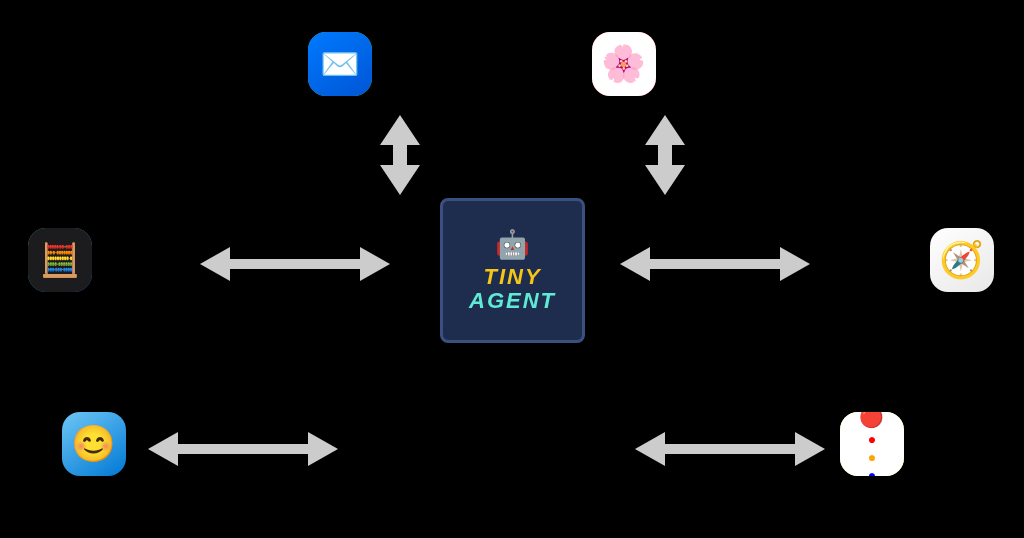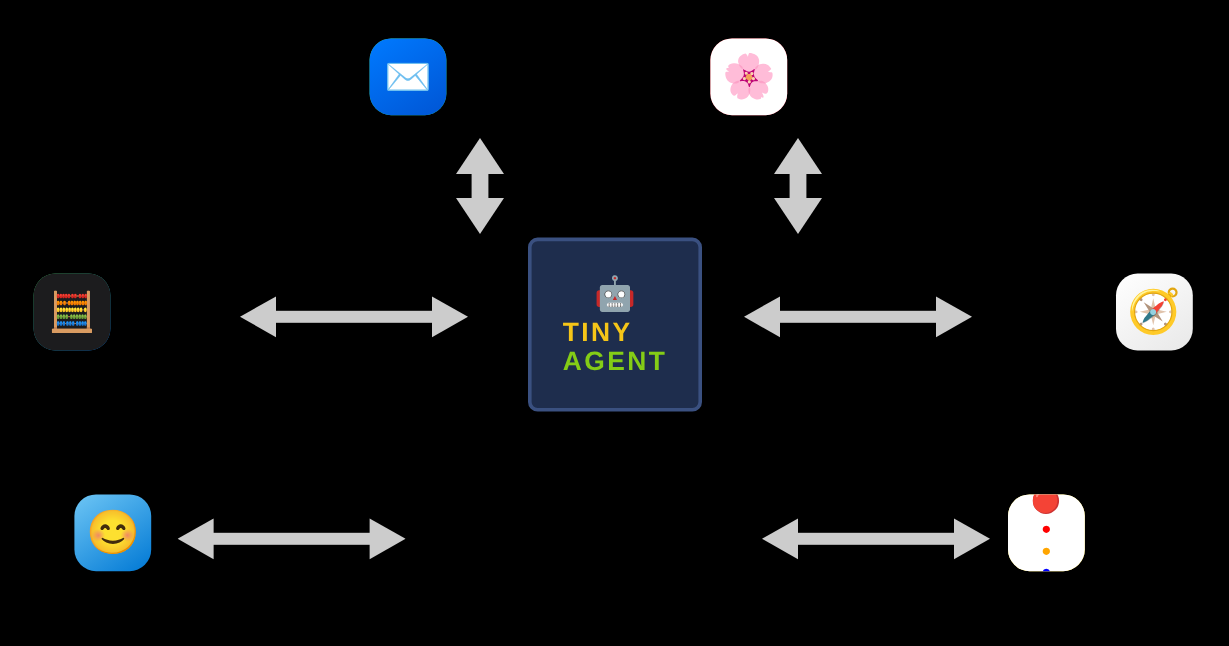--- a/index.html
+++ b/index.html
@@ -46,35 +46,36 @@
       left: 440px;
       top: 198px;
     }
 
     .tiny-agent-robot {
       font-size: 28px;
       margin-bottom: 4px;
     }
 
     .tiny-agent-text {
-      text-align: left;
+      text-align: center;
       line-height: 1.1;
+      font-style: italic;
     }
 
     .tiny-agent-text .tiny {
       font-size: 22px;
       font-weight: 900;
       color: #f5c518;
       letter-spacing: 2px;
     }
 
     .tiny-agent-text .agent {
       font-size: 22px;
       font-weight: 900;
-      color: #84cc16;
+      color: #5eead4;
       letter-spacing: 2px;
     }
 
     
     svg.arrow-svg {
       position: absolute;
     }
 
     
     .icon-messages {

